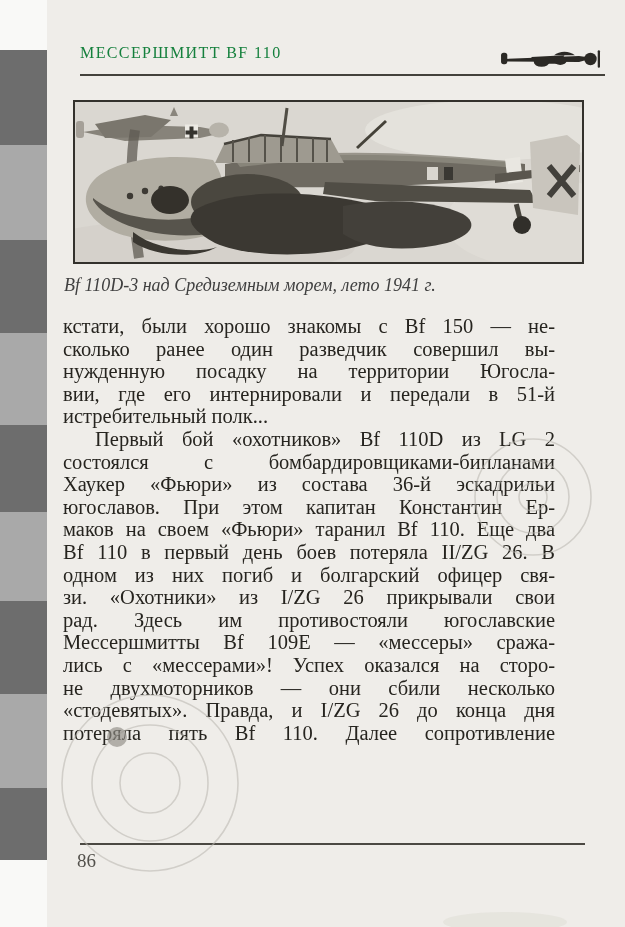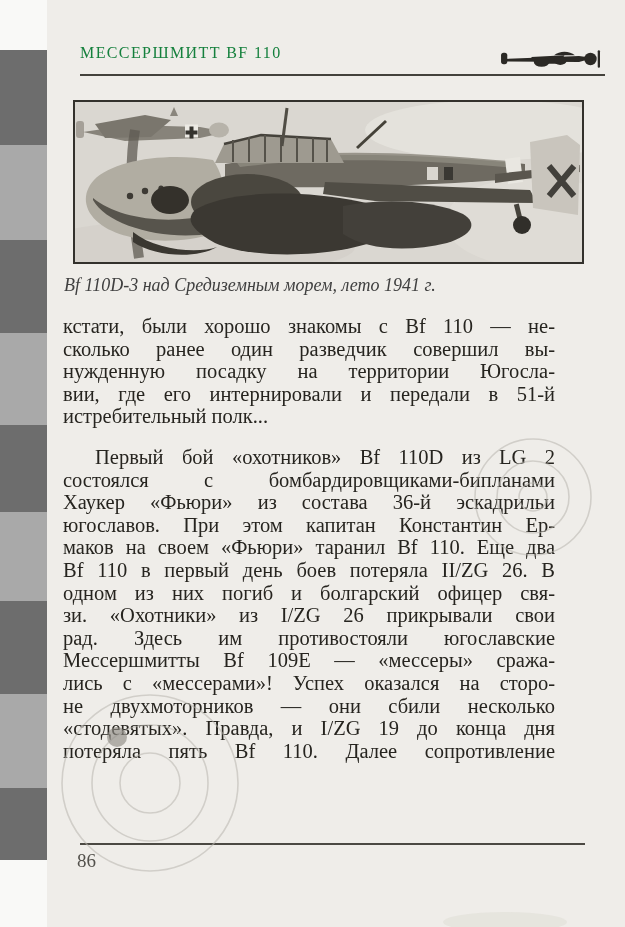--- a/index.html
+++ b/index.html
@@ -40,21 +40,21 @@
     position:absolute;left:63px;top:315px;width:492px;
     font-size:20.5px;line-height:22.6px;color:#26241f;
   }
   .line{
     width:100%;
     text-align:justify;
     text-align-last:justify;
     text-justify:inter-word;
     white-space:nowrap;
   }
-  .line.indent{text-indent:32px;margin-top:18px;}
+  .line.indent{text-indent:32px;}
   .line.line-last{text-align-last:left;}
   
   .footer-rule{position:absolute;left:80px;top:843px;width:505px;height:1.5px;background:#4b4943;}
   .page-number{position:absolute;left:77px;top:850px;font-size:19px;color:#53514c;}
   
   .watermark{position:absolute;inset:0;pointer-events:none;}
 </style>
 </head>
 <body>
 
@@ -145,40 +145,40 @@
         </g>
         <rect x="441" y="102" width="5" height="18" fill="#45423b" transform="rotate(-14 443 111)"></rect>
         <circle cx="447" cy="123" r="9" fill="#312f2a"></circle>
       </g>
     </svg>
   </div>
   <div class="photo-caption">Bf 110D-3 над Средиземным морем, лето 1941 г.</div>
 
   <div class="body-text">
       <div>
-        <div class="line">кстати, были хорошо знакомы с Bf 110 — не-</div>
+        <div class="line">кстати, были хорошо знакомы с Bf 150 — не-</div>
         <div class="line">сколько ранее один разведчик совершил вы-</div>
         <div class="line">нужденную посадку на территории Югосла-</div>
         <div class="line">вии, где его интернировали и передали в 51-й</div>
         <div class="line line-last">истребительный полк...</div>
       </div>
       <div>
         <div class="line indent">Первый бой «охотников» Bf 110D из LG 2</div>
         <div class="line">состоялся с бомбардировщиками-бипланами</div>
         <div class="line">Хаукер «Фьюри» из состава 36-й эскадрильи</div>
         <div class="line">югославов. При этом капитан Константин Ер-</div>
         <div class="line">маков на своем «Фьюри» таранил Bf 110. Еще два</div>
         <div class="line">Bf 110 в первый день боев потеряла II/ZG 26. В</div>
         <div class="line">одном из них погиб и болгарский офицер свя-</div>
         <div class="line">зи. «Охотники» из I/ZG 26 прикрывали свои</div>
         <div class="line">рад. Здесь им противостояли югославские</div>
         <div class="line">Мессершмитты Bf 109Е — «мессеры» сража-</div>
         <div class="line">лись с «мессерами»! Успех оказался на сторо-</div>
         <div class="line">не двухмоторников — они сбили несколько</div>
-        <div class="line">«стодевятых». Правда, и I/ZG 19 до конца дня</div>
+        <div class="line">«стодевятых». Правда, и I/ZG 26 до конца дня</div>
         <div class="line">потеряла пять Bf 110. Далее сопротивление</div>
       </div>
     </div>
 
   <div class="footer-rule"></div>
   <div class="page-number">86</div>
 
   <svg class="watermark" viewBox="0 0 625 927" xmlns="http://www.w3.org/2000/svg">
     <g fill="none" stroke="#b9b6af" stroke-width="1.6" opacity="0.55">
       <circle cx="533" cy="497" r="14"></circle>

